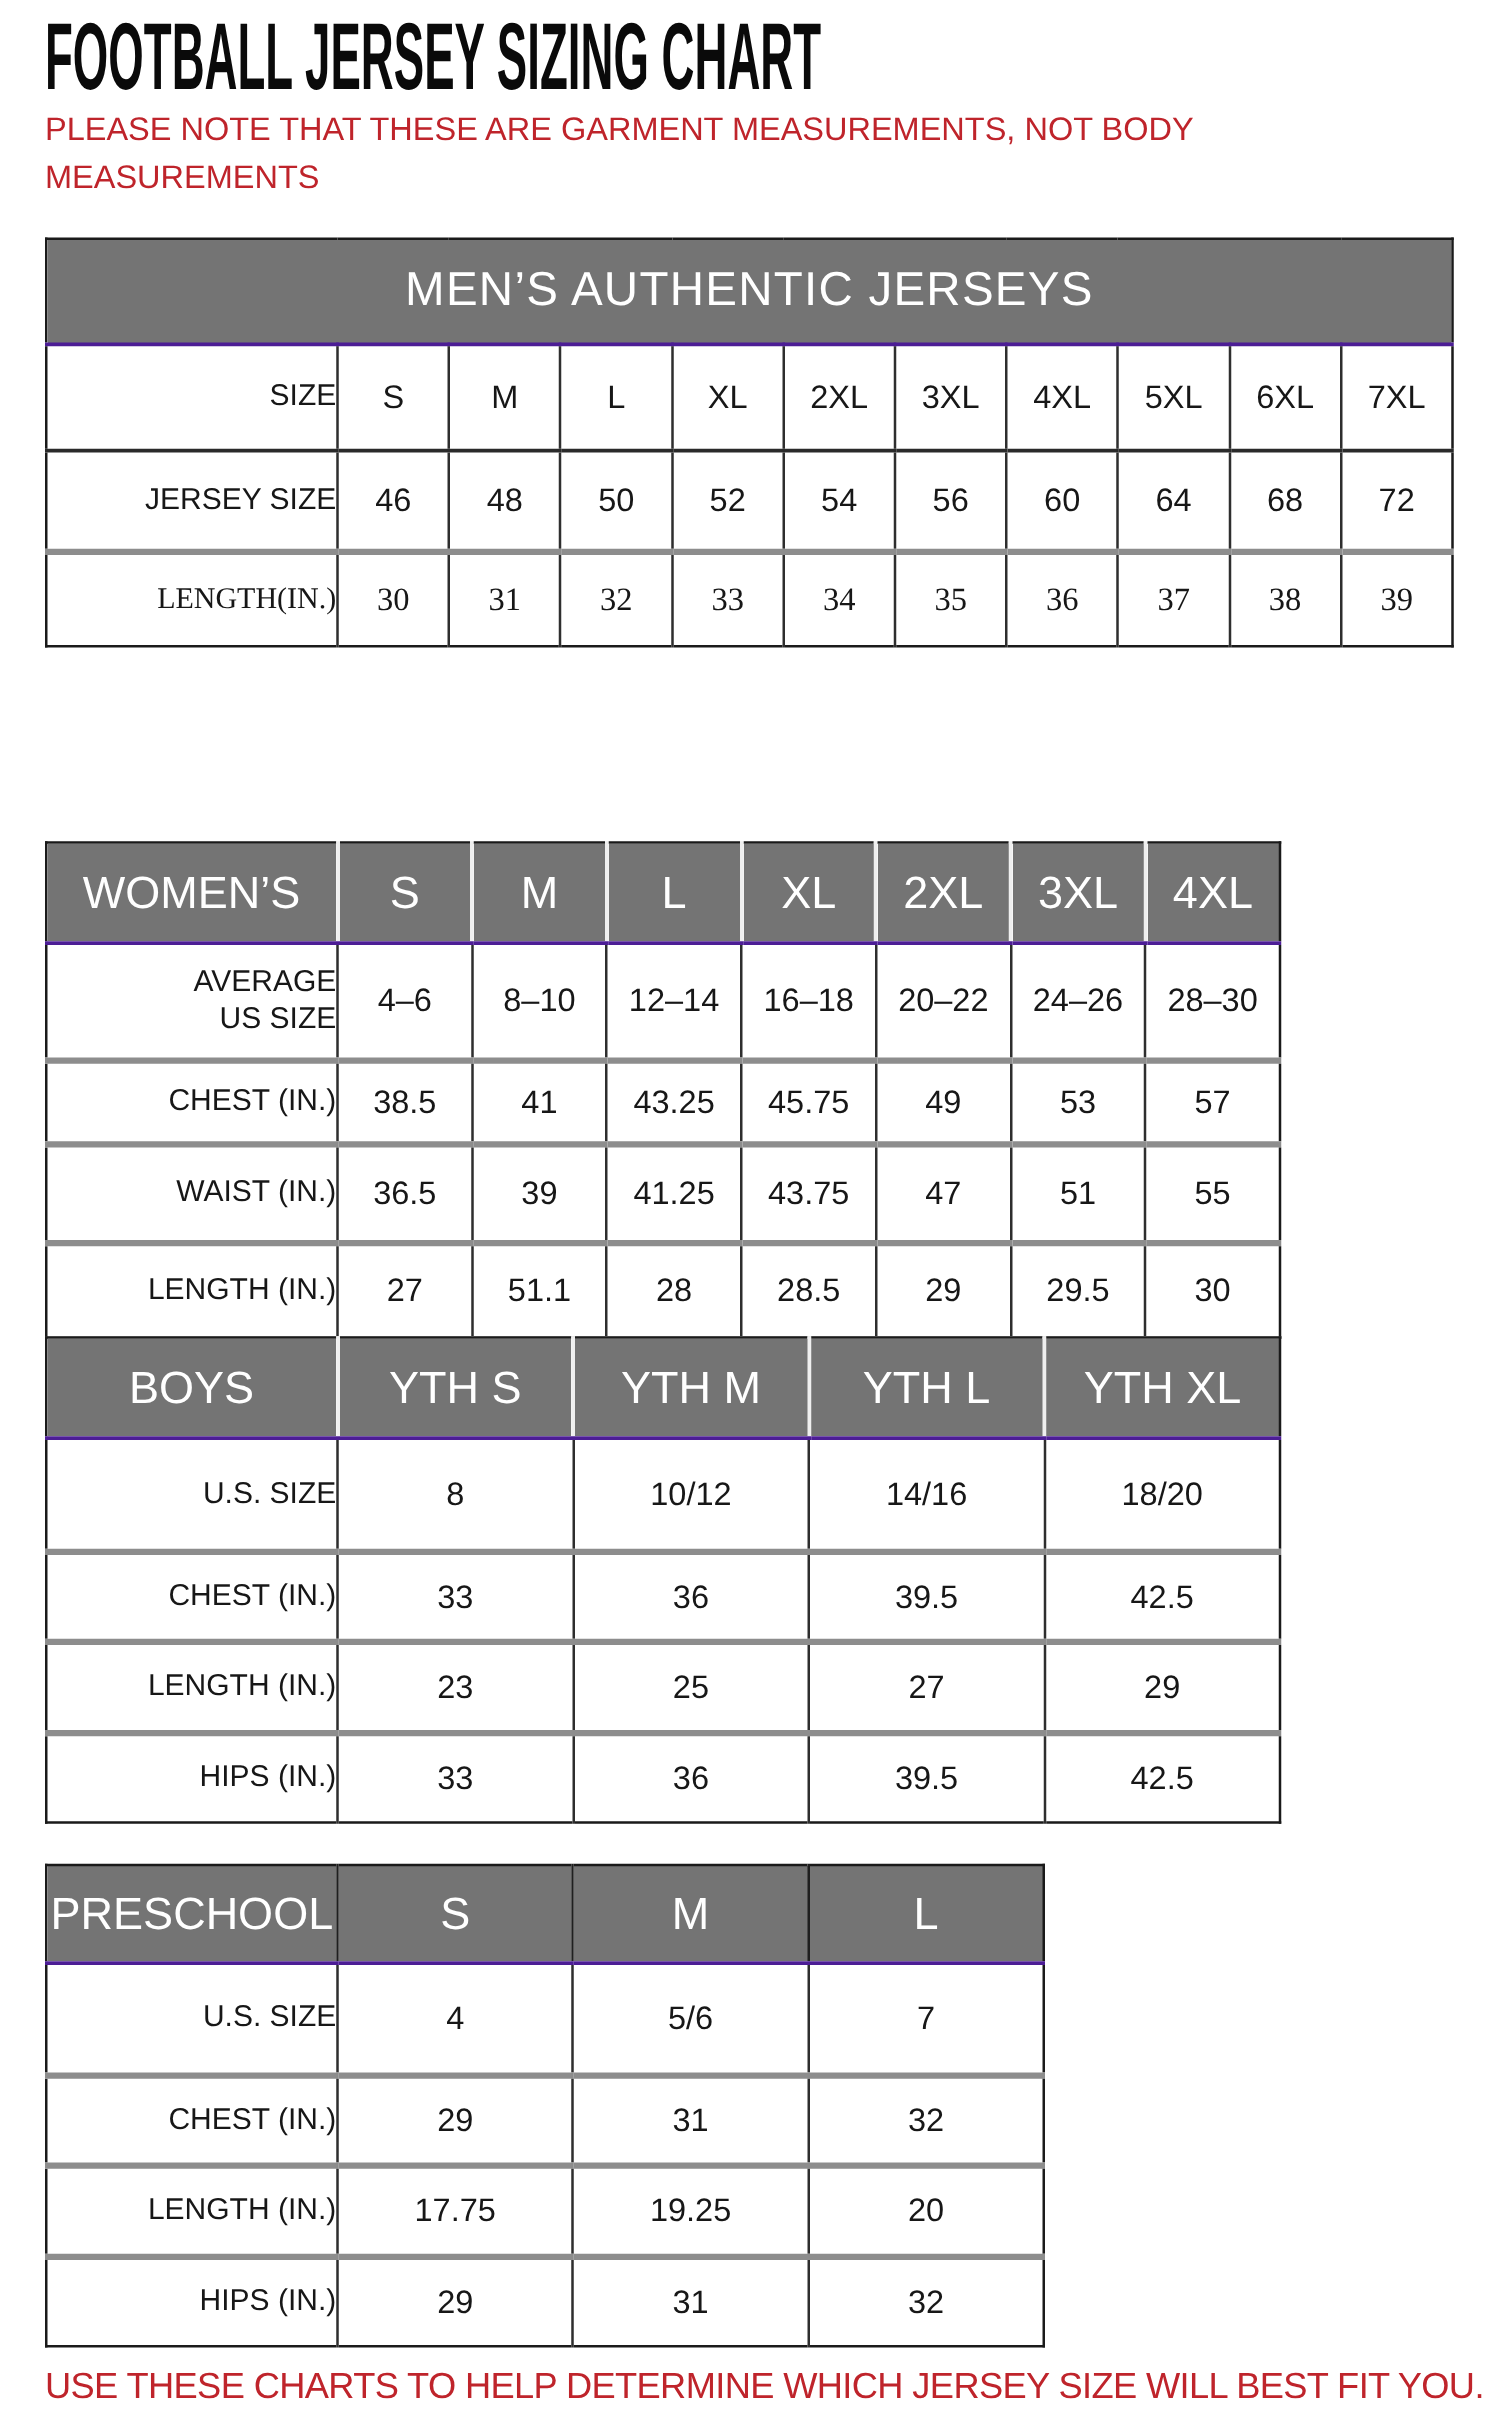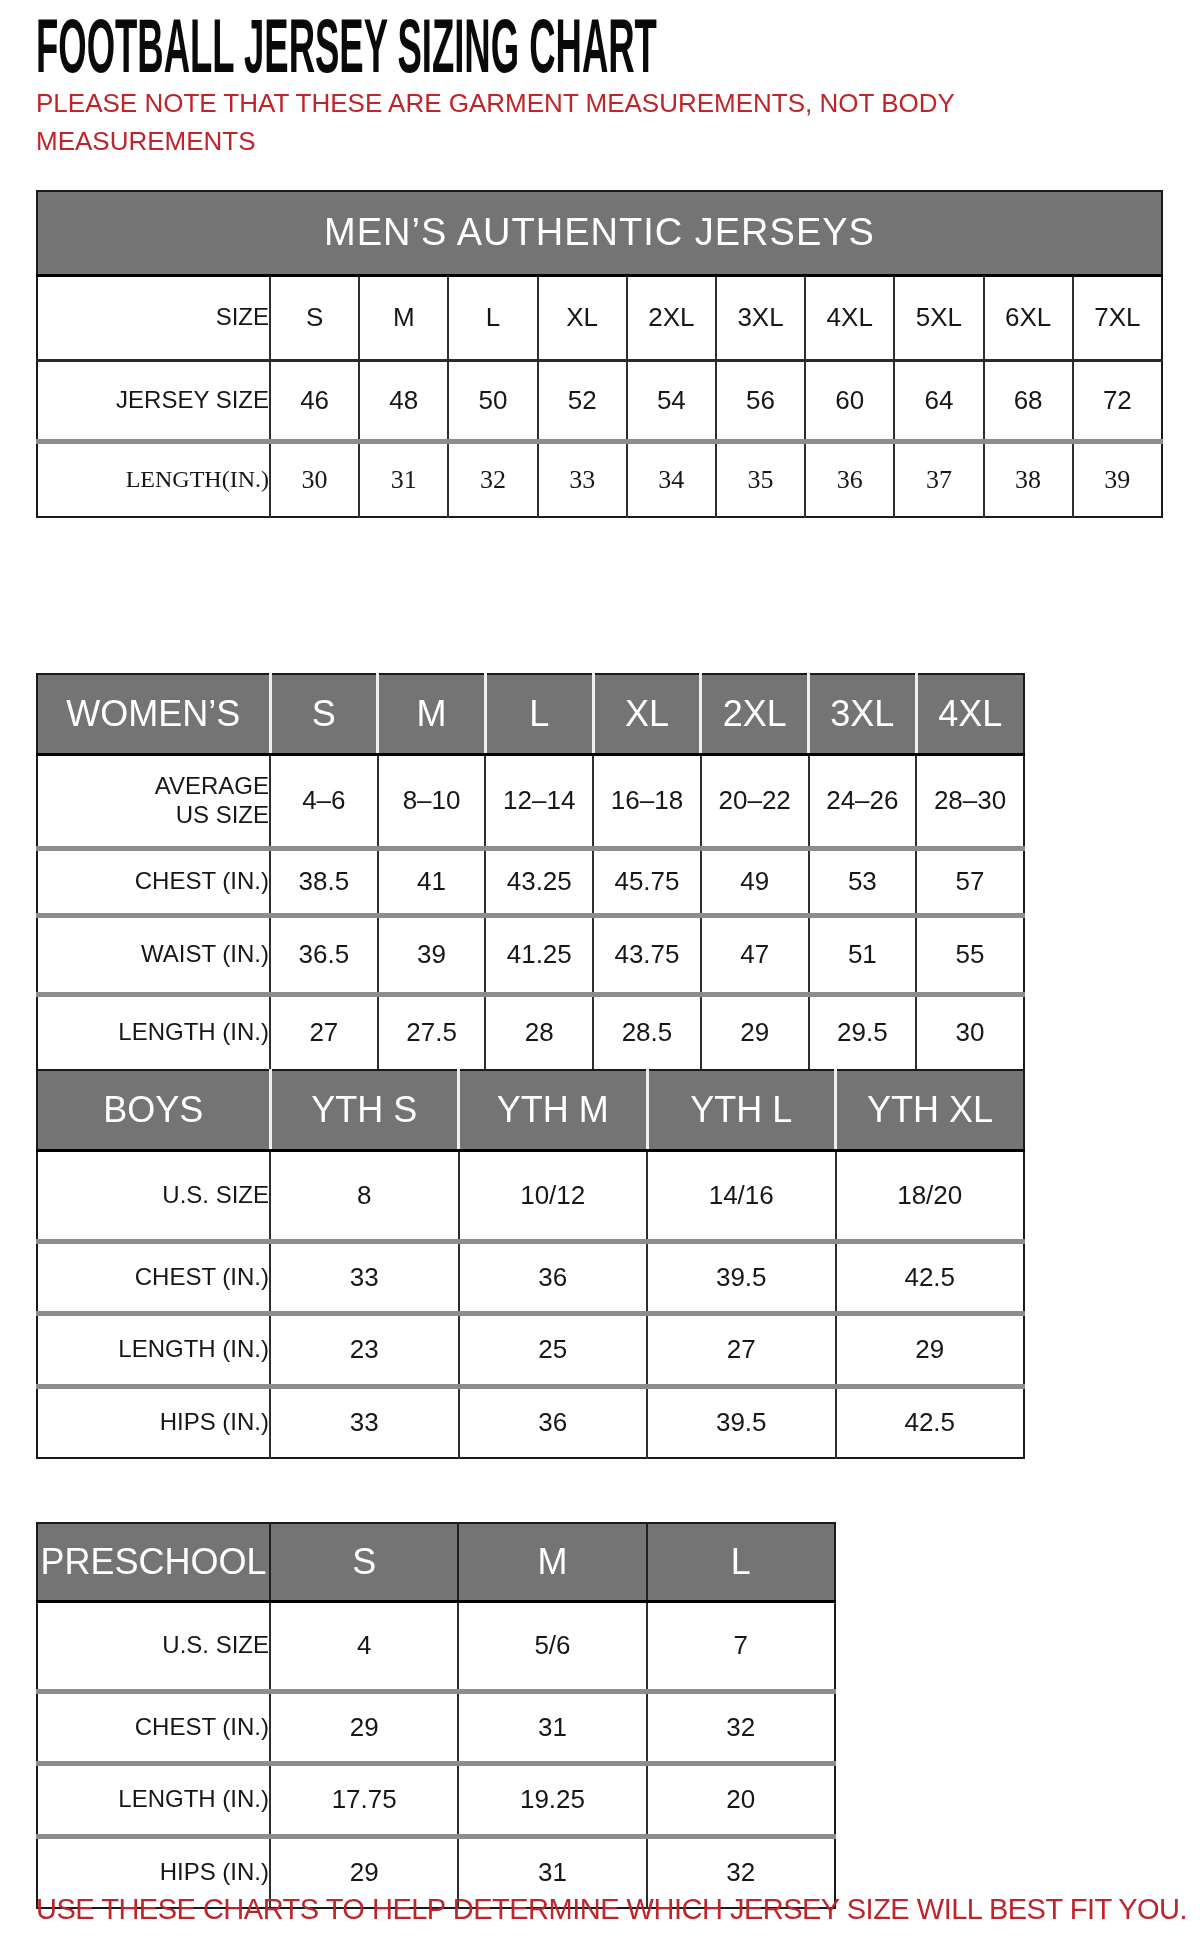--- a/index.html
+++ b/index.html
@@ -32,21 +32,21 @@
     background:#fff;border:2px solid var(--border);
   }
   th,td{
     text-align:center;vertical-align:middle;padding:0;margin:0;
     font-weight:400;color:#171717;overflow:hidden;
   }
   td{font-size:26px;border-left:2px solid var(--line);}
   tbody th{font-size:24px;line-height:1.2;white-space:pre-line;text-align:right;}
   .hdr{
     background:var(--gray);color:#ffffff;font-size:36px;
-    border-bottom:3px solid #000000;
+    border-bottom:3px solid #4c1d95;
   }
   .banner{font-size:38px;letter-spacing:1px;}
   th.hdr + th.sep-light{border-left:3px solid #efefef;}
   th.hdr + th.sep-dark{border-left:2px solid #1f1f1f;}
   tr.sep-row > th, tr.sep-row > td{border-top:5px solid var(--sepgray);}
   tr.sep-thin > th, tr.sep-thin > td{border-top:3px solid #2a2a2a;}
 </style>
 </head>
 <body>
 
@@ -166,21 +166,21 @@
           <td>39</td>
           <td>41.25</td>
           <td>43.75</td>
           <td>47</td>
           <td>51</td>
           <td>55</td>
         </tr>
         <tr class="sep-row" style="height: 76px;">
           <th>LENGTH (IN.)</th>
           <td>27</td>
-          <td>27.5</td>
+          <td>51.1</td>
           <td>28</td>
           <td>28.5</td>
           <td>29</td>
           <td>29.5</td>
           <td>30</td>
         </tr>
       </tbody>
     </table>
   <table id="tbl-boys" style="left: 36px; top: 1069px; width: 987px;">
       <colgroup>
@@ -223,21 +223,21 @@
         </tr>
         <tr class="sep-row" style="height: 72px;">
           <th>HIPS (IN.)</th>
           <td>33</td>
           <td>36</td>
           <td>39.5</td>
           <td>42.5</td>
         </tr>
       </tbody>
     </table>
-  <table id="tbl-preschool" style="left: 36px; top: 1522px; width: 798px;">
+  <table id="tbl-preschool" style="left: 36px; top: 1491px; width: 798px;">
       <colgroup>
         <col style="width: 233px;">
         <col style="width: 188.333px;">
         <col style="width: 188.333px;">
         <col style="width: 188.333px;">
       </colgroup>
       <thead>
         <tr style="height: 78px;">
           <th class="hdr">PRESCHOOL</th>
           <th class="hdr sep-dark">S</th>

